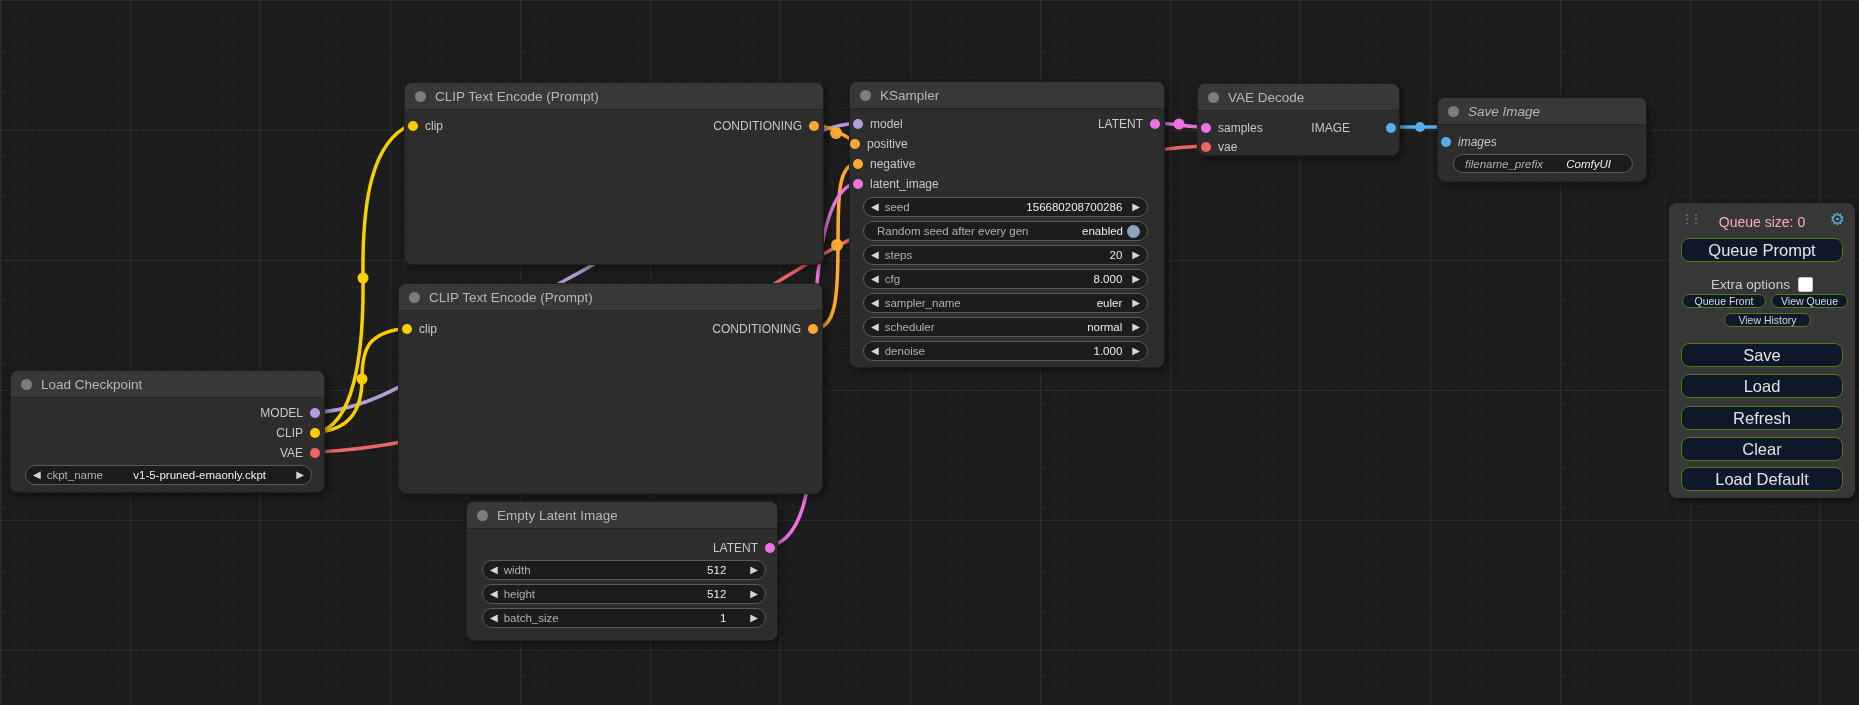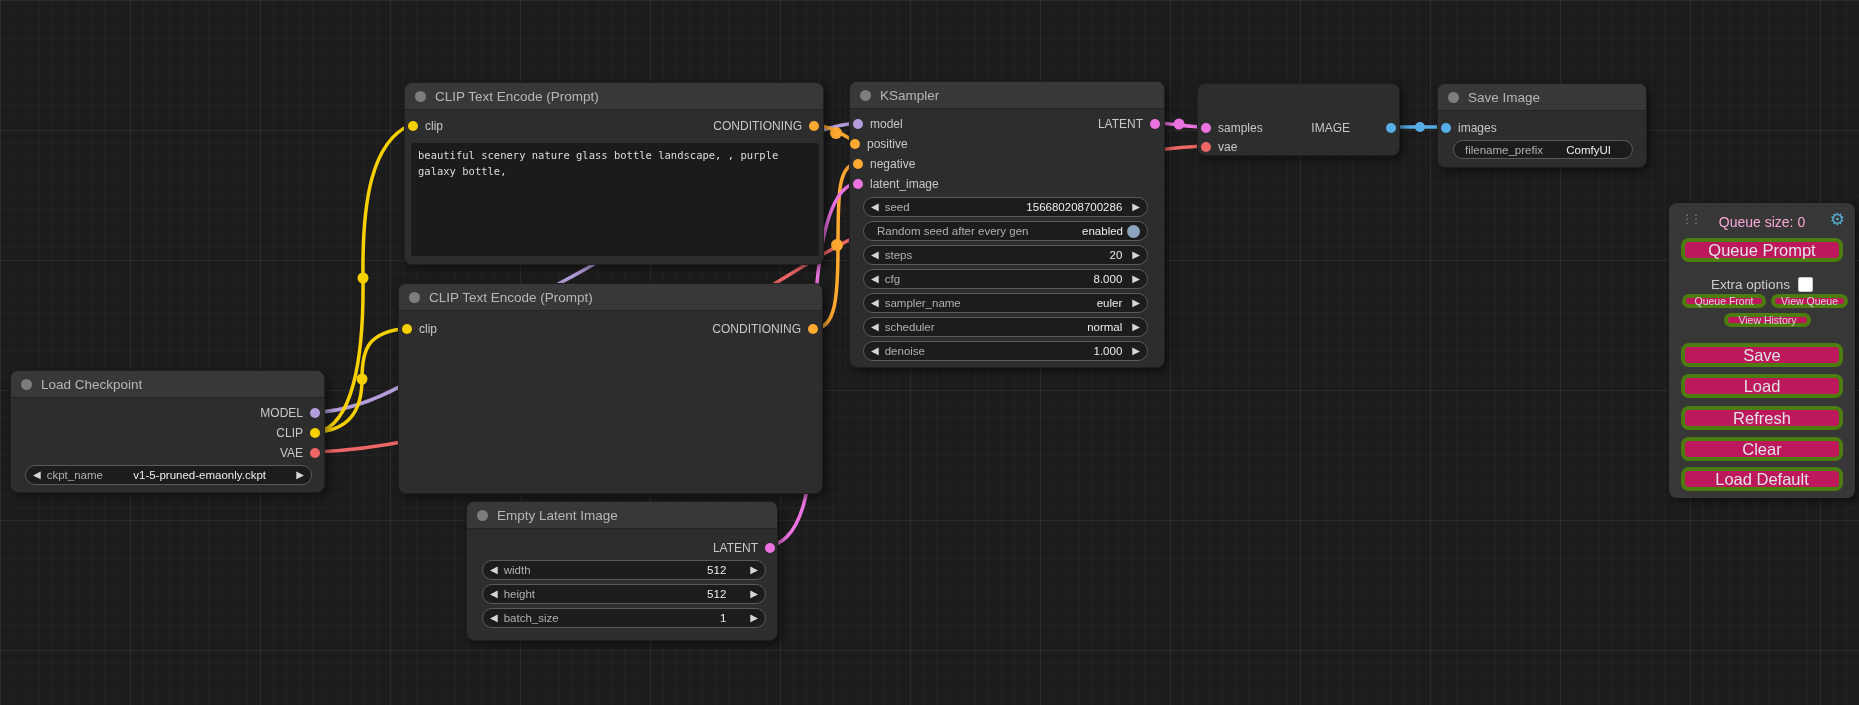--- a/index.html
+++ b/index.html
@@ -64,21 +64,21 @@
 
   .queue-panel{
     position:absolute;left:1669px;top:203px;width:186px;height:295px;z-index:3;
     background:#373737;border-radius:8px;box-shadow:3px 3px 9px rgba(0,0,0,.5);box-sizing:border-box;
   }
   .qp-header{position:absolute;left:0;top:9px;width:100%;height:20px;display:flex;align-items:center;}
   .drag-handle{position:absolute;left:12px;top:1px;color:#8a8a8a;font-size:12px;letter-spacing:-3px;line-height:1;cursor:grab;}
   .queue-size{width:100%;text-align:center;color:#f9a8d4;font-size:14px;}
   .gear{position:absolute;right:10px;top:-1px;color:var(--color-gear);font-size:17px;line-height:1;cursor:pointer;}
   .qp-btn{
-    position:absolute;box-sizing:border-box;background:#be185d;border:4px solid #4d7c0f;border-radius:8px;
+    position:absolute;box-sizing:border-box;background:#0f172a;border:1px solid #4d7c0f;border-radius:8px;
     color:#e3e3e3;display:flex;align-items:center;justify-content:center;cursor:pointer;
   }
   .qp-btn.big{left:12px;width:162px;height:24px;font-size:16.5px;}
   .qp-btn.small{height:14px;font-size:10.5px;border-radius:7px;color:#d8d8d8;}
   .extra-options{position:absolute;left:0;top:74px;width:100%;display:flex;align-items:center;justify-content:center;gap:8px;color:#cccccc;font-size:13.5px;}
   .checkbox{width:13px;height:13px;background:#ffffff;border:1px solid #c8c8c8;border-radius:2px;cursor:pointer;}
 </style>
 </head>
 <body>
 
@@ -131,21 +131,20 @@
     <span>CLIP Text Encode (Prompt)</span>
   </div>
   <div class="slot" style="left:3px;top:33px;">
     <span class="slot-dot dot-clip"></span>
     <span>clip</span>
   </div>
   <div class="slot" style="right:4px;top:33px;">
     <span>CONDITIONING</span>
     <span class="slot-dot dot-conditioning"></span>
   </div>
-  <div class="node-text" style="left:6px;top:60px;width:408px;height:113px;">beautiful scenery nature glass bottle landscape, , purple galaxy bottle,</div>
 </div>
 
 <div class="node" style="left:398px;top:283px;width:425px;height:211px;">
   <div class="node-title">
     <span class="title-dot"></span>
     <span>CLIP Text Encode (Prompt)</span>
   </div>
   <div class="slot" style="left:3px;top:35px;">
     <span class="slot-dot dot-clip"></span>
     <span>clip</span>
@@ -218,35 +217,39 @@
   </div>
   <div class="widget" style="left:13px;top:259px;width:285px;">
     <span class="arrow">◀</span>
     <span class="w-label">denoise</span>
     <span class="w-value">1.000</span>
     <span class="arrow">▶</span>
   </div>
 </div>
 
 <div class="node" style="left:1197px;top:83px;width:203px;height:73px;">
+  <div class="node-title">
+    <span class="title-dot"></span>
+    <span>VAE Decode</span>
+  </div>
   <div class="slot" style="left:3px;top:34px;">
     <span class="slot-dot dot-latent"></span>
     <span>samples</span>
   </div>
   <div class="slot" style="left:3px;top:53px;">
     <span class="slot-dot dot-vae"></span>
     <span>vae</span>
   </div>
   <div class="slot" style="right:3px;top:34px;gap:36px;">
     <span>IMAGE</span>
     <span class="slot-dot dot-image"></span>
   </div>
 </div>
 
-<div class="node" style="left:1437px;top:83px;width:210px;height:85px;">
+<div class="node" style="left:1437px;top:97px;width:210px;height:85px;font-style:italic;">
   <div class="node-title">
     <span class="title-dot"></span>
     <span>Save Image</span>
   </div>
   <div class="slot" style="left:3px;top:34px;">
     <span class="slot-dot dot-image"></span>
     <span>images</span>
   </div>
   <div class="widget" style="left:15px;top:56px;width:180px;height:19px;">
     <span class="w-label" style="margin-left:4px;">filename_prefix</span>

